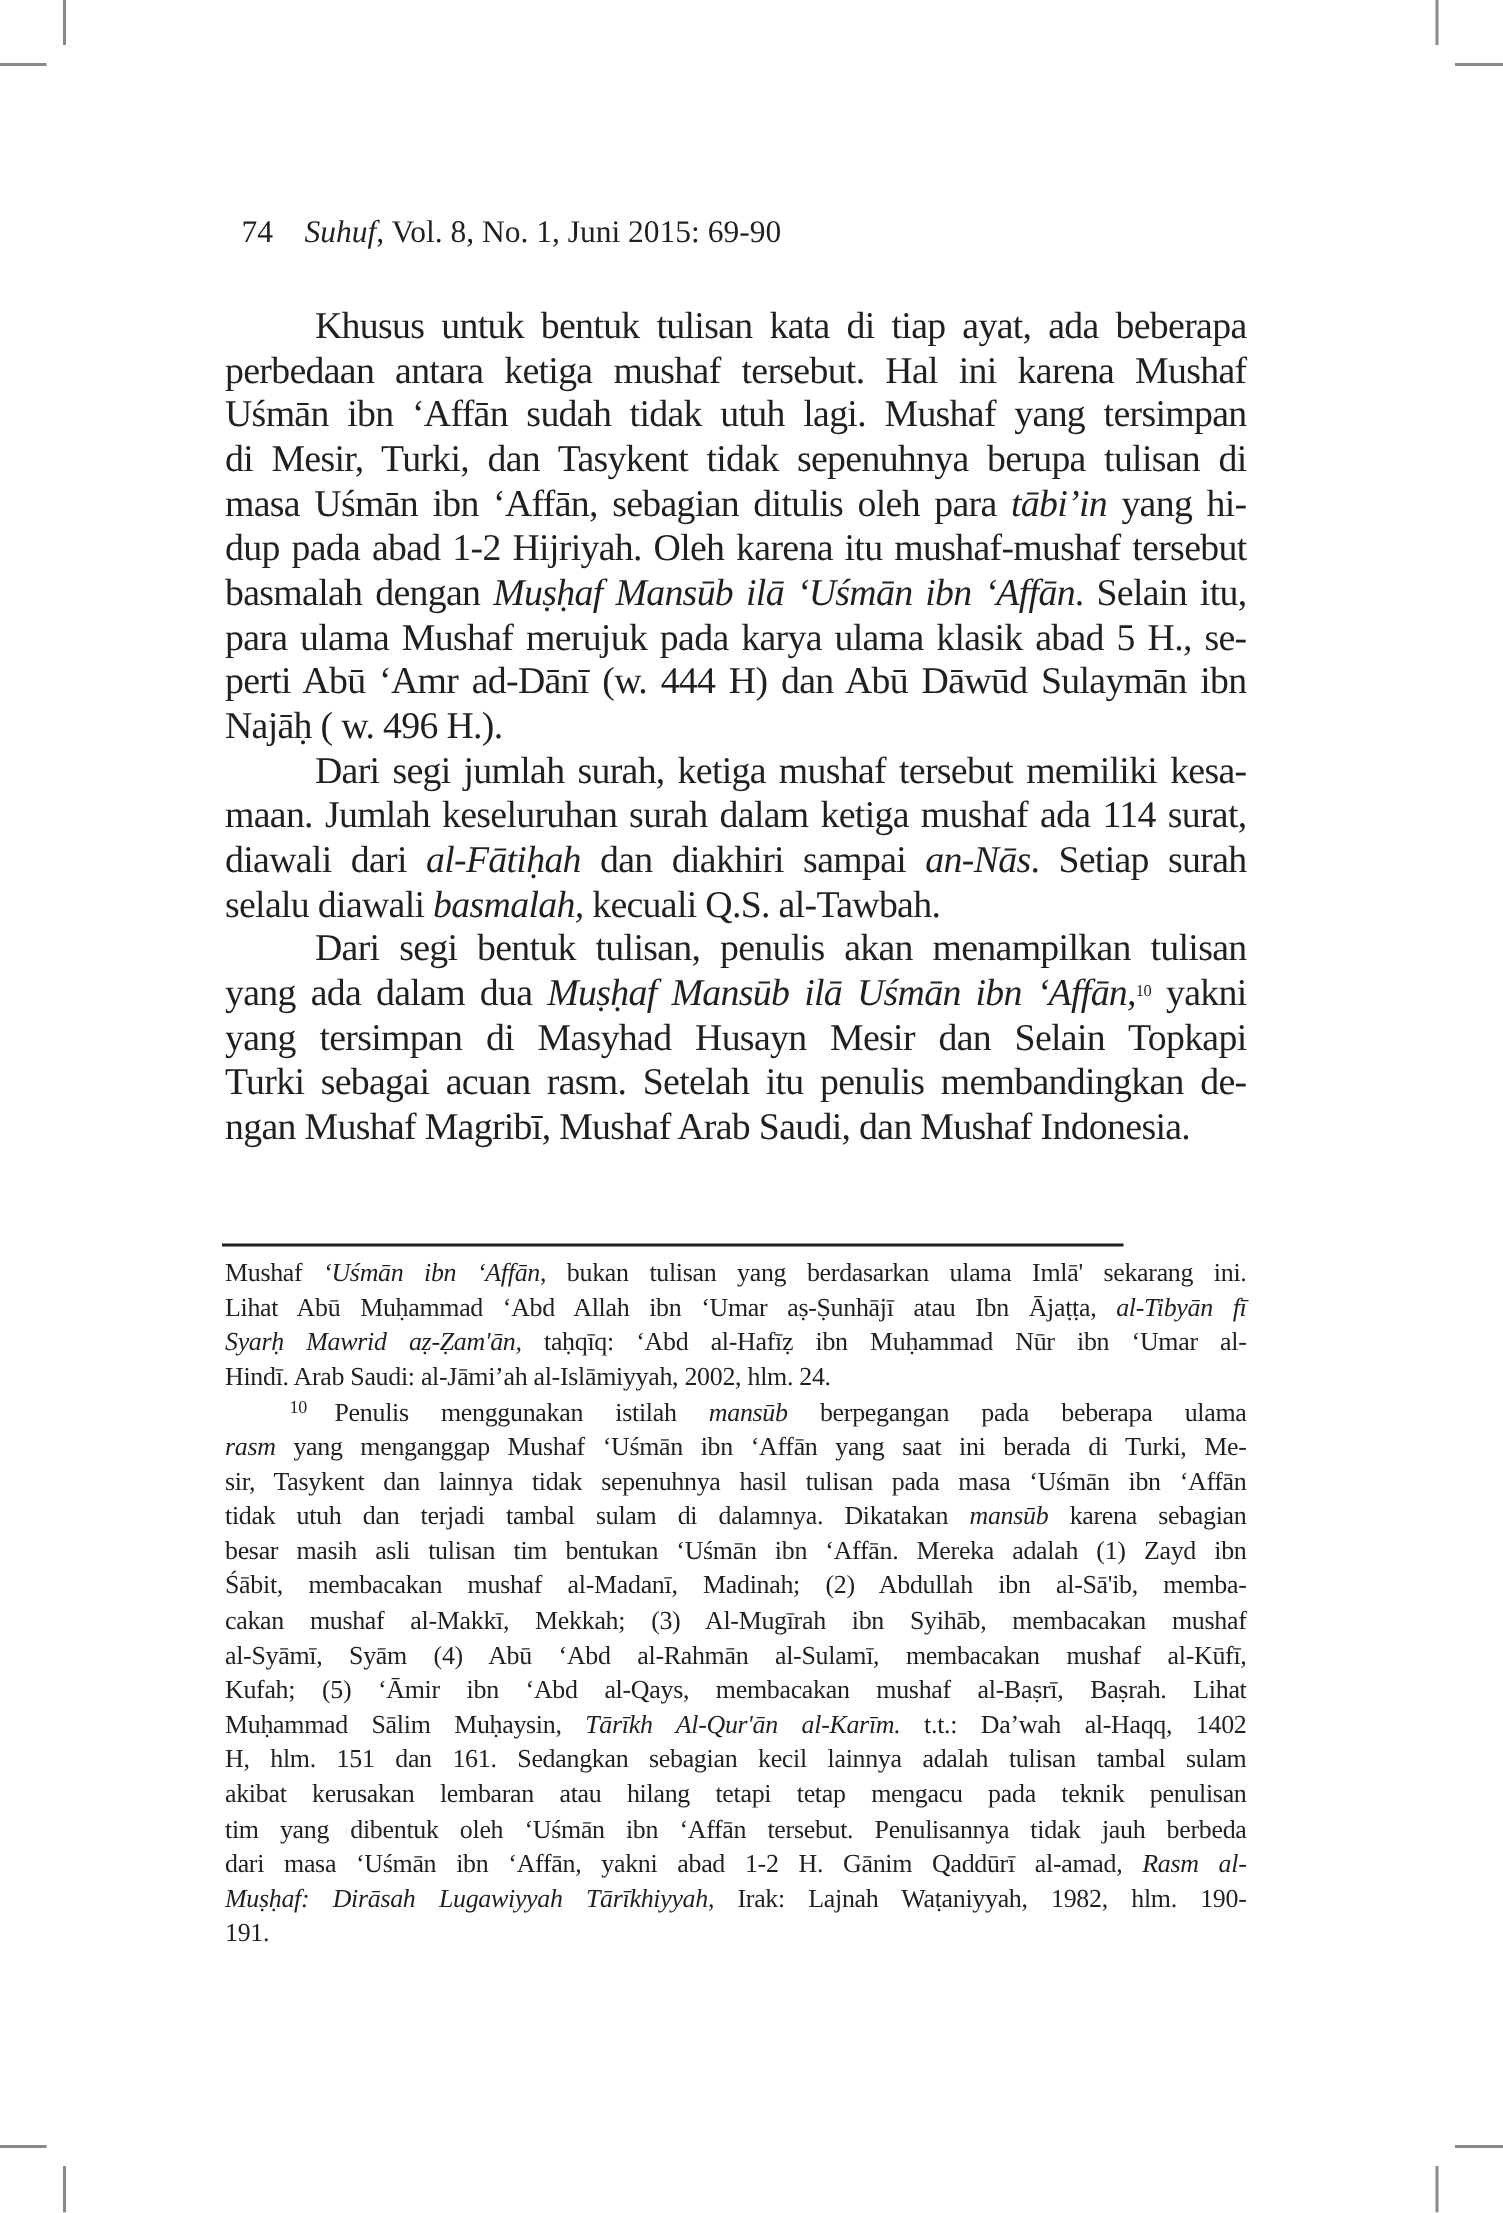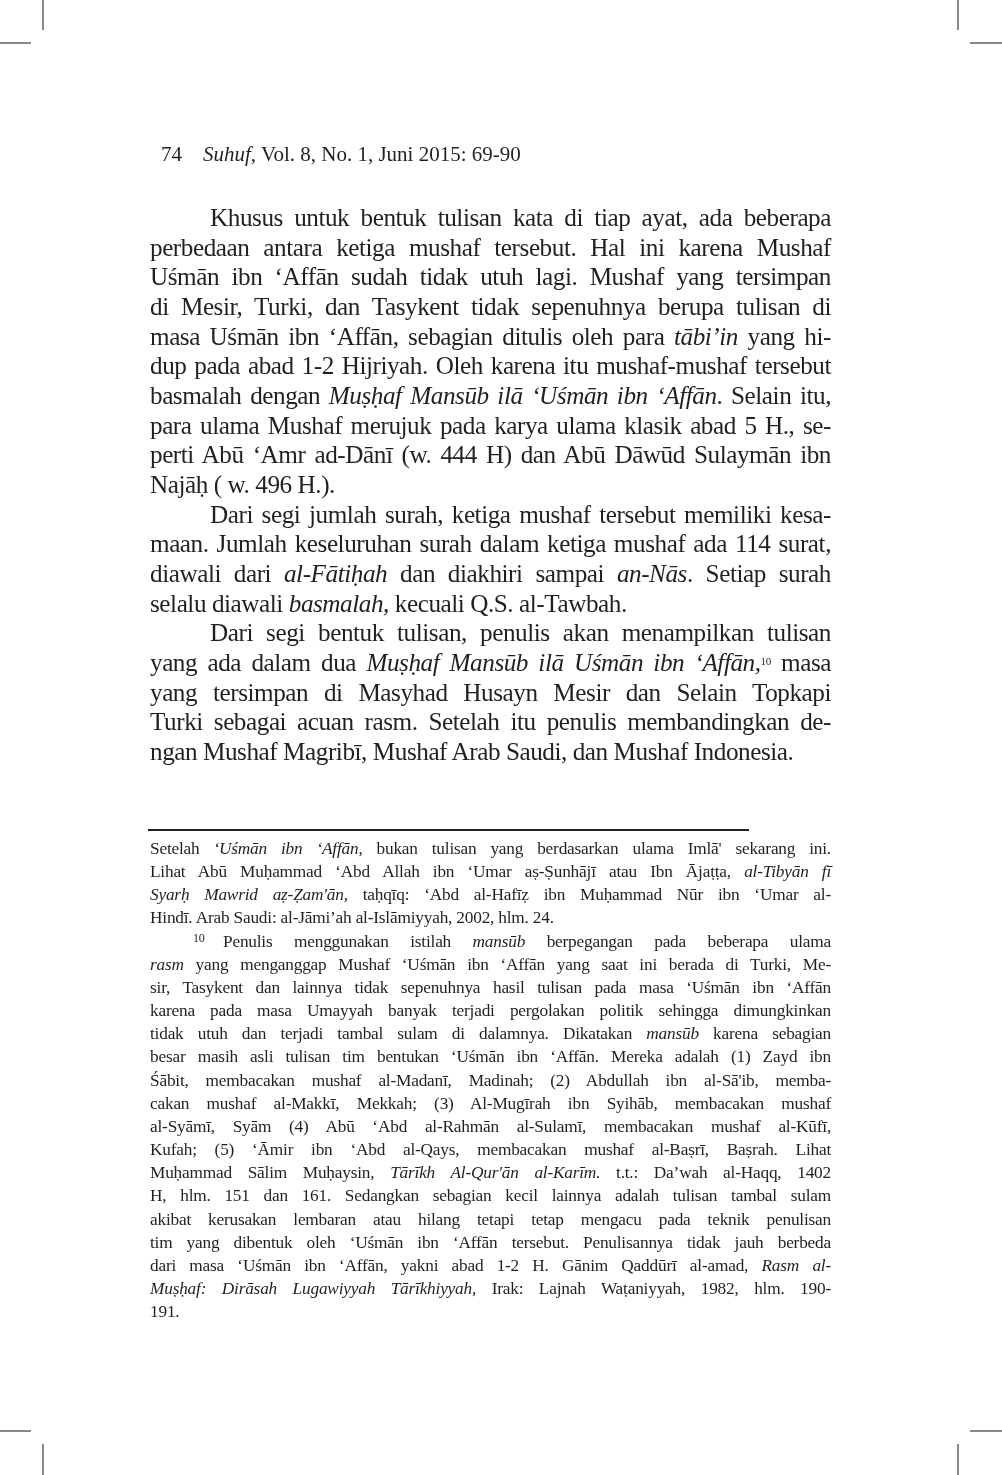--- a/index.html
+++ b/index.html
@@ -46,41 +46,40 @@
     <span class="line last"><span>Najāḥ ( w. 496 H.).</span></span>
   </div>
   <div>
     <span class="line" style="padding-left:60px;"><span>Dari segi jumlah surah, ketiga mushaf tersebut memiliki kesa-</span></span>
     <span class="line"><span>maan. Jumlah keseluruhan surah dalam ketiga mushaf ada 114 surat,</span></span>
     <span class="line"><span>diawali dari </span><i>al-Fātiḥah</i><span> dan diakhiri sampai </span><i>an-Nās</i><span>. Setiap surah</span></span>
     <span class="line last"><span>selalu diawali </span><i>basmalah,</i><span> kecuali Q.S. al-Tawbah.</span></span>
   </div>
   <div>
     <span class="line" style="padding-left:60px;"><span>Dari segi bentuk tulisan, penulis akan menampilkan tulisan</span></span>
-    <span class="line"><span>yang ada dalam dua </span><i>Muṣḥaf Mansūb ilā Uśmān ibn ‘Affān,</i><sup class="sup">10</sup><span> masa</span></span>
+    <span class="line"><span>yang ada dalam dua </span><i>Muṣḥaf Mansūb ilā Uśmān ibn ‘Affān,</i><sup class="sup">10</sup><span> yakni</span></span>
     <span class="line"><span>yang tersimpan di Masyhad Husayn Mesir dan Selain Topkapi</span></span>
     <span class="line"><span>Turki sebagai acuan rasm. Setelah itu penulis membandingkan de-</span></span>
     <span class="line last"><span>ngan Mushaf Magribī, Mushaf Arab Saudi, dan Mushaf Indonesia.</span></span>
   </div>
 </div>
 
 <div class="fn-rule"></div>
 
 <div class="footnotes">
   <div>
-    <span class="line"><span>Setelah </span><i>‘Uśmān ibn ‘Affān</i><span>, bukan tulisan yang berdasarkan ulama Imlā' sekarang ini.</span></span>
+    <span class="line"><span>Mushaf </span><i>‘Uśmān ibn ‘Affān</i><span>, bukan tulisan yang berdasarkan ulama Imlā' sekarang ini.</span></span>
     <span class="line"><span>Lihat Abū Muḥammad ‘Abd Allah ibn ‘Umar aṣ-Ṣunhājī atau Ibn Ājaṭṭa, </span><i>al-Tibyān fī</i></span>
     <span class="line"><i>Syarḥ Mawrid aẓ-Ẓam'ān,</i><span> taḥqīq: ‘Abd al-Hafīẓ ibn Muḥammad Nūr ibn ‘Umar al-</span></span>
     <span class="line last"><span>Hindī. Arab Saudi: al-Jāmi’ah al-Islāmiyyah, 2002, hlm. 24.</span></span>
   </div>
   <div>
     <span class="line" style="padding-left:43px;"><span class="fnmark">10</span><span>Penulis menggunakan istilah </span><i>mansūb</i><span> berpegangan pada beberapa ulama</span></span>
     <span class="line"><i>rasm</i><span> yang menganggap Mushaf ‘Uśmān ibn ‘Affān yang saat ini berada di Turki, Me-</span></span>
     <span class="line"><span>sir, Tasykent dan lainnya tidak sepenuhnya hasil tulisan pada masa ‘Uśmān ibn ‘Affān</span></span>
-    <span class="line"><span>karena pada masa Umayyah banyak terjadi pergolakan politik sehingga dimungkinkan</span></span>
     <span class="line"><span>tidak utuh dan terjadi tambal sulam di dalamnya. Dikatakan </span><i>mansūb</i><span> karena sebagian</span></span>
     <span class="line"><span>besar masih asli tulisan tim bentukan ‘Uśmān ibn ‘Affān. Mereka adalah (1) Zayd ibn</span></span>
     <span class="line"><span>Śābit, membacakan mushaf al-Madanī, Madinah; (2) Abdullah ibn al-Sā'ib, memba-</span></span>
     <span class="line"><span>cakan mushaf al-Makkī, Mekkah; (3) Al-Mugīrah ibn Syihāb, membacakan mushaf</span></span>
     <span class="line"><span>al-Syāmī, Syām (4) Abū ‘Abd al-Rahmān al-Sulamī, membacakan mushaf al-Kūfī,</span></span>
     <span class="line"><span>Kufah; (5) ‘Āmir ibn ‘Abd al-Qays, membacakan mushaf al-Baṣrī, Baṣrah. Lihat</span></span>
     <span class="line"><span>Muḥammad Sālim Muḥaysin, </span><i>Tārīkh Al-Qur'ān al-Karīm.</i><span> t.t.: Da’wah al-Haqq, 1402</span></span>
     <span class="line"><span>H, hlm. 151 dan 161. Sedangkan sebagian kecil lainnya adalah tulisan tambal sulam</span></span>
     <span class="line"><span>akibat kerusakan lembaran atau hilang tetapi tetap mengacu pada teknik penulisan</span></span>
     <span class="line"><span>tim yang dibentuk oleh ‘Uśmān ibn ‘Affān tersebut. Penulisannya tidak jauh berbeda</span></span>

